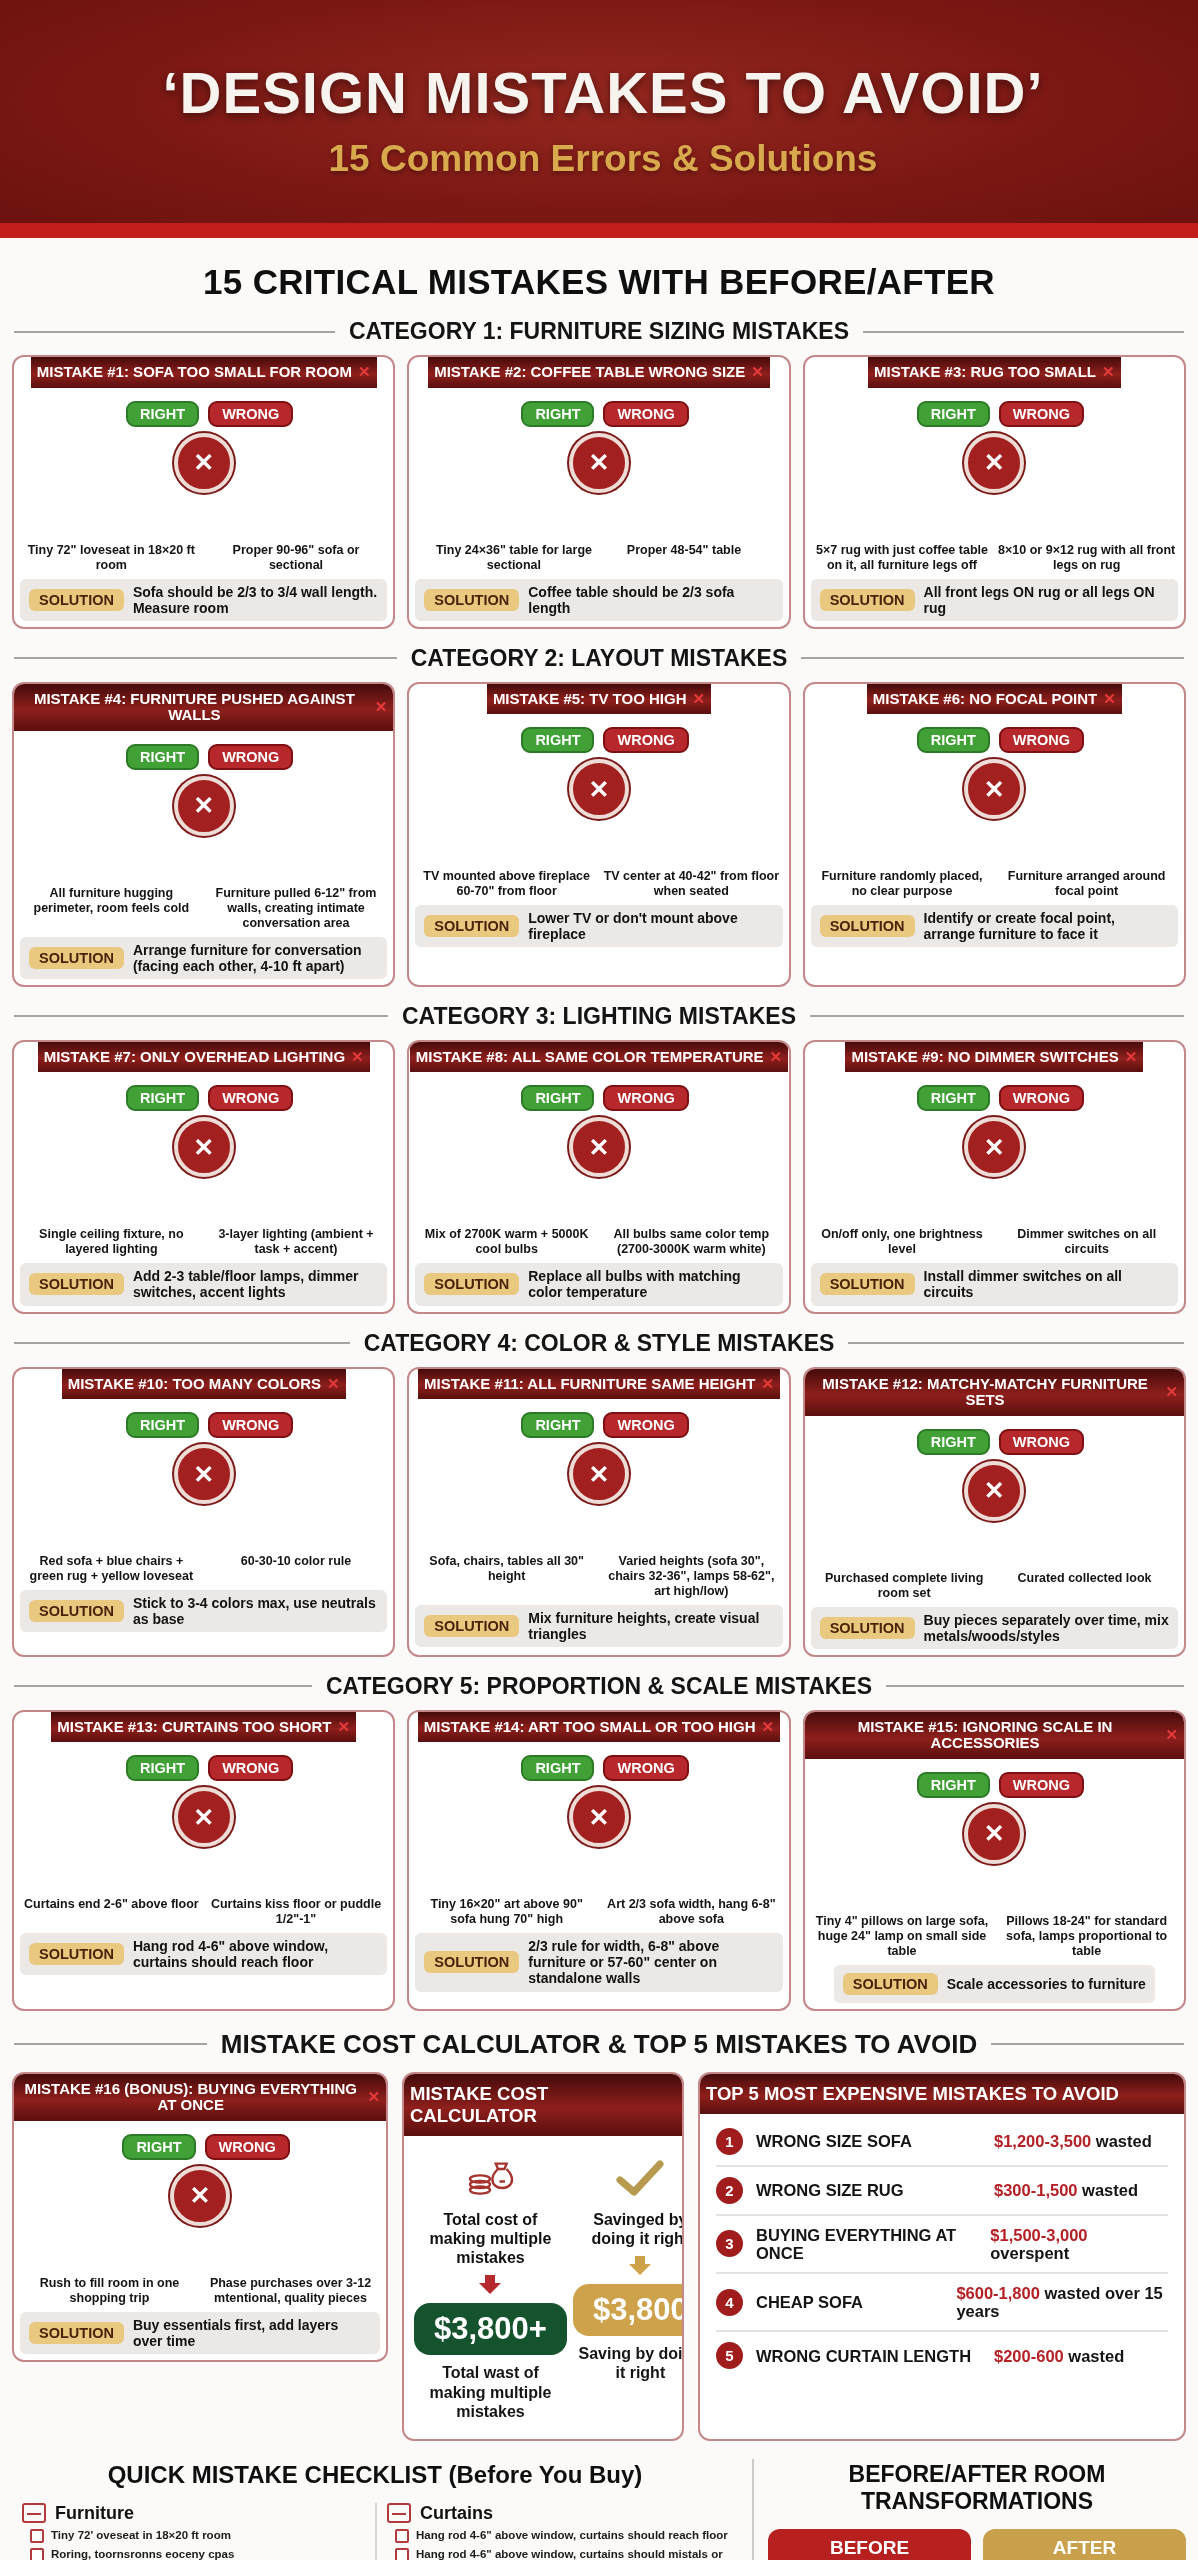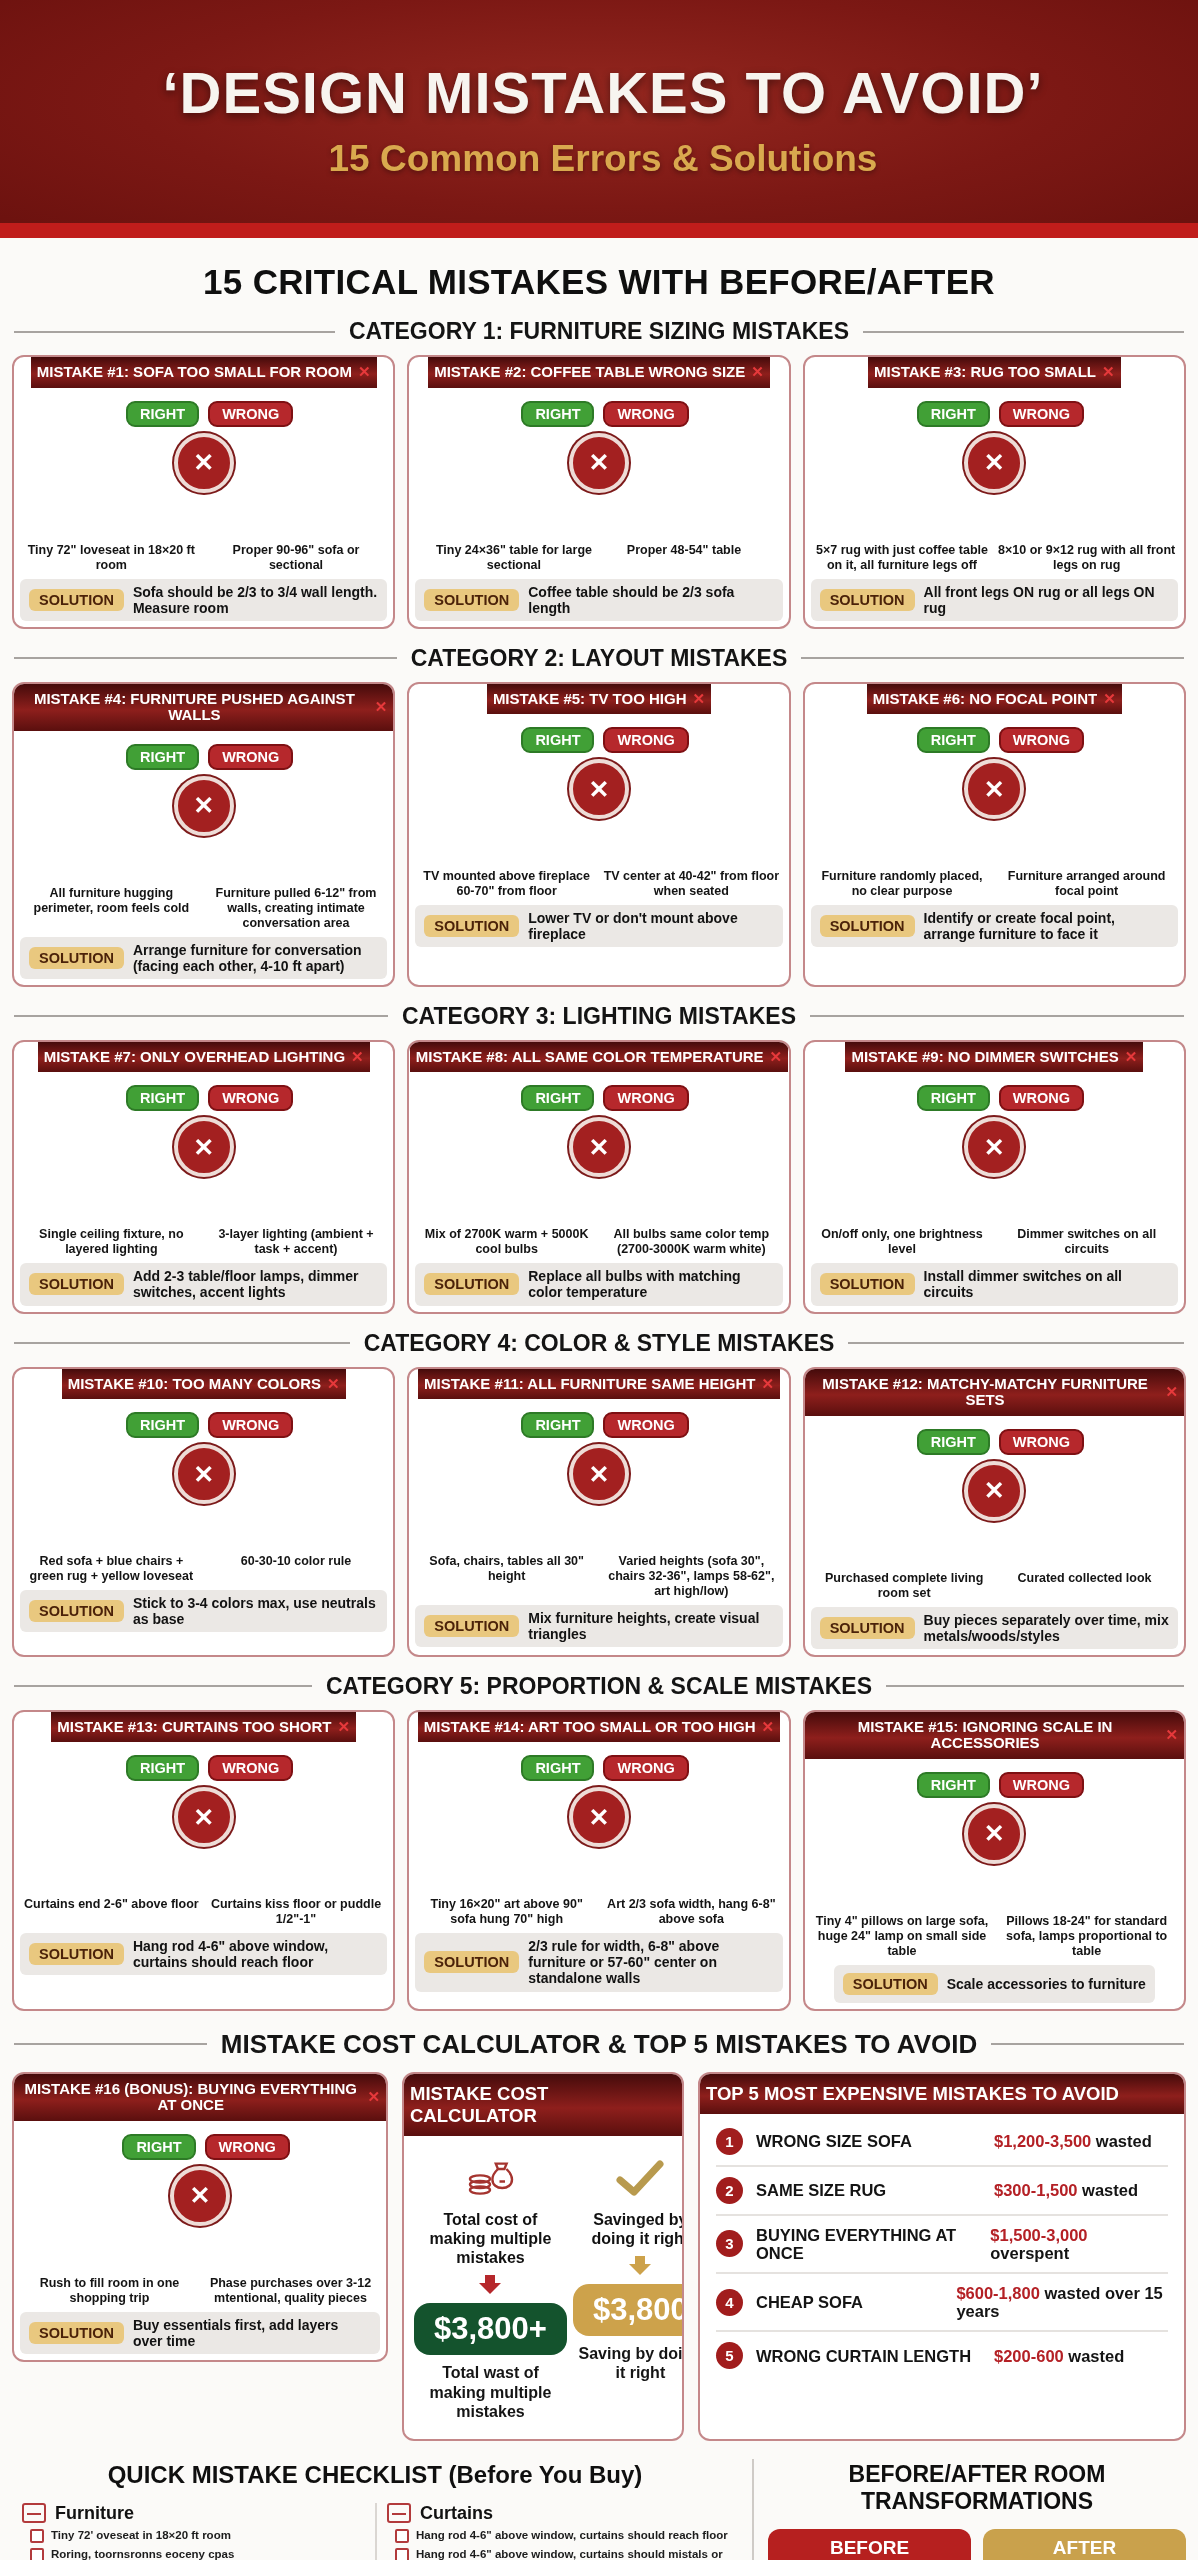--- a/index.html
+++ b/index.html
@@ -664,21 +664,21 @@
     <div class="panel">
       <div class="panel-header">TOP 5 MOST EXPENSIVE MISTAKES TO AVOID</div>
       <div class="top5-body" id="top5-body">
           <div class="top5-row">
     <span class="rank">1</span>
     <span class="top5-label">WRONG SIZE SOFA</span>
     <span class="top5-cost"><span class="cost-red">$1,200-3,500</span><span class="cost-suffix"> wasted</span></span>
   </div>
           <div class="top5-row">
     <span class="rank">2</span>
-    <span class="top5-label">SAME SIZE RUG</span>
+    <span class="top5-label">WRONG SIZE RUG</span>
     <span class="top5-cost"><span class="cost-red">$300-1,500</span><span class="cost-suffix"> wasted</span></span>
   </div>
           <div class="top5-row">
     <span class="rank">3</span>
     <span class="top5-label">BUYING EVERYTHING AT ONCE</span>
     <span class="top5-cost"><span class="cost-red">$1,500-3,000</span><span class="cost-suffix"> overspent</span></span>
   </div>
           <div class="top5-row">
     <span class="rank">4</span>
     <span class="top5-label">CHEAP SOFA</span>

